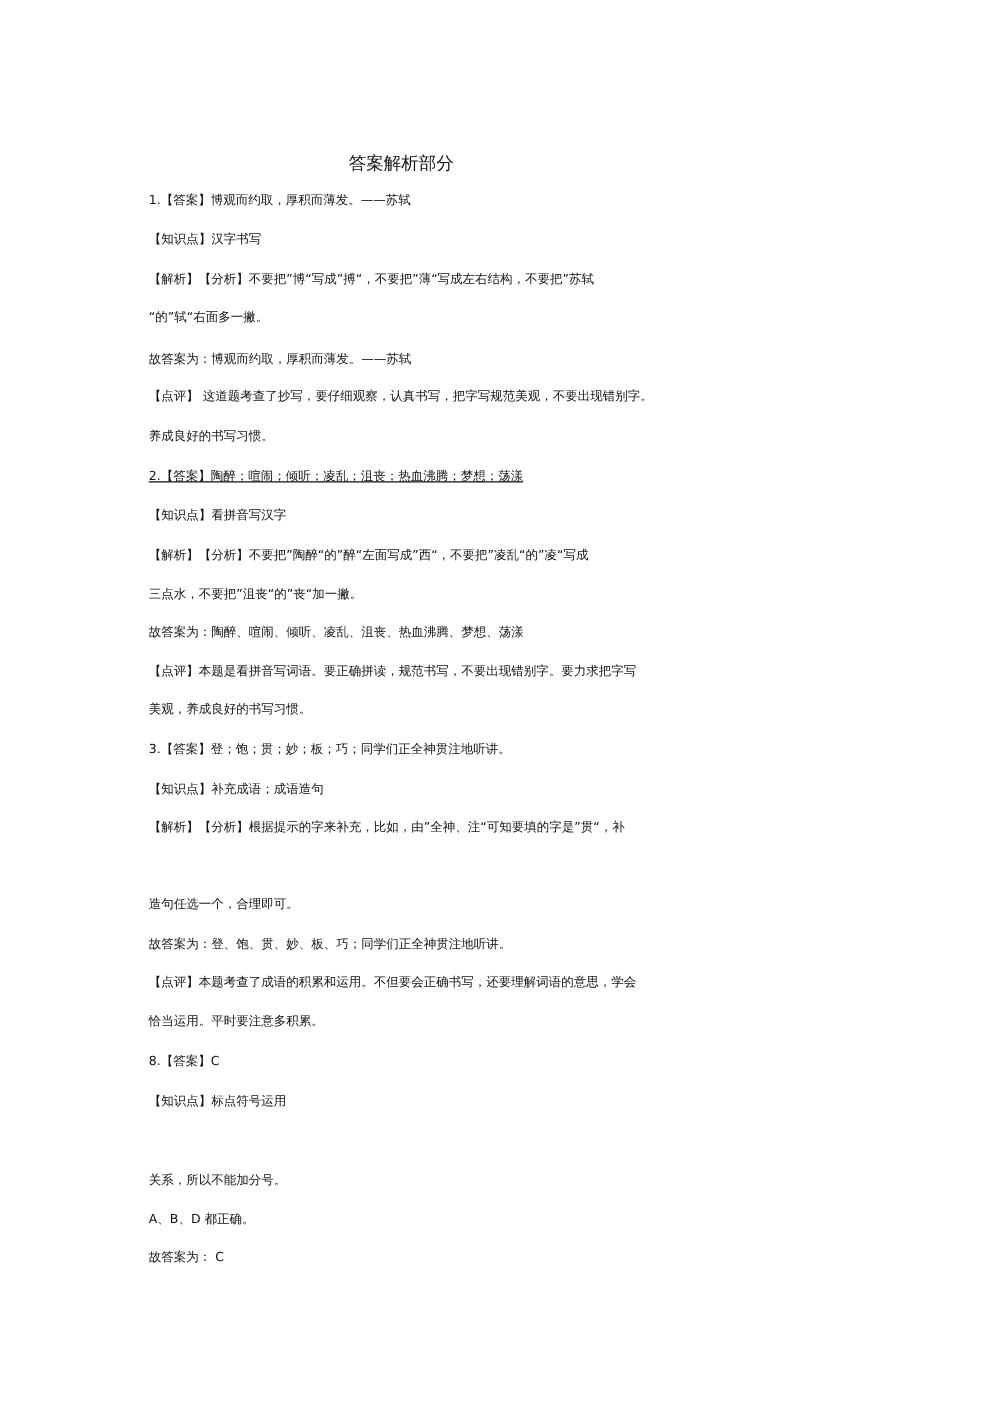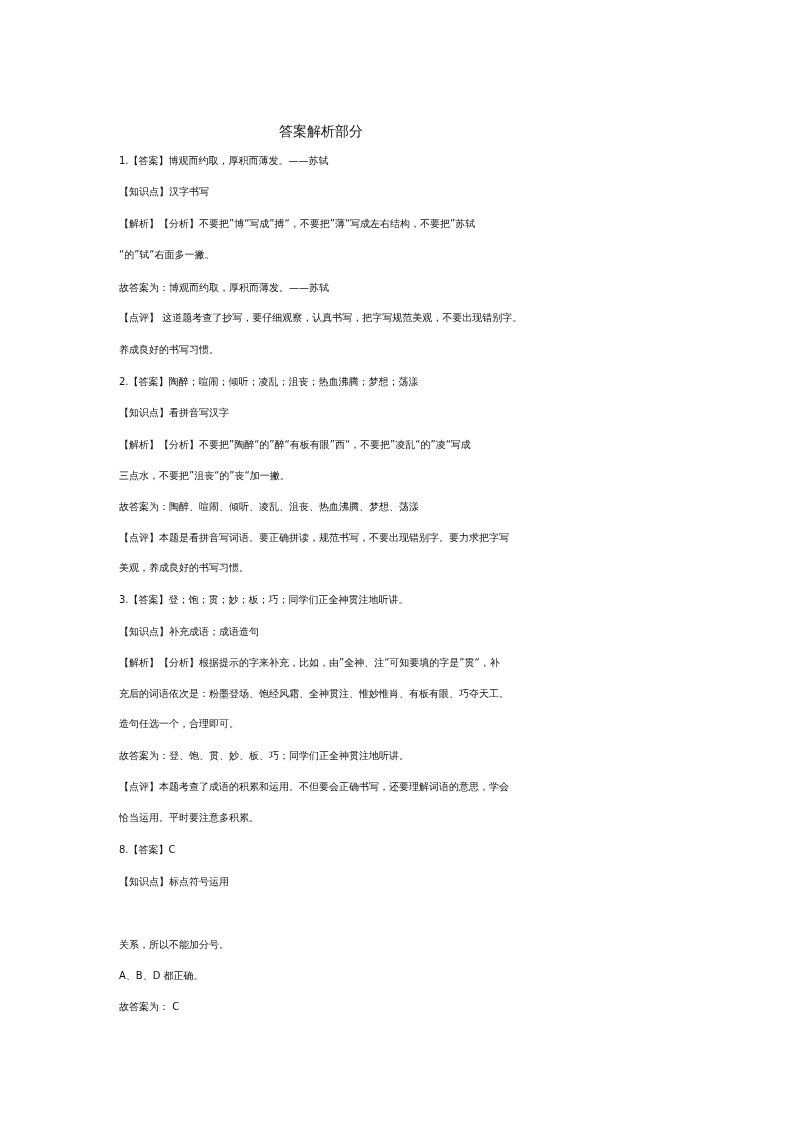--- a/index.html
+++ b/index.html
@@ -16,32 +16,31 @@
   <div class="title" style="top:122px;">答案解析部分</div>
 
   <div class="line" style="top:152px;">1.【答案】博观而约取，厚积而薄发。——苏轼</div>
   <div class="line" style="top:183px;">【知识点】汉字书写</div>
   <div class="line" style="top:215px;">【解析】【分析】不要把”博“写成”搏“，不要把”薄“写成左右结构，不要把”苏轼</div>
   <div class="line" style="top:246px;">“的”轼“右面多一撇。</div>
   <div class="line" style="top:279px;">故答案为：博观而约取，厚积而薄发。——苏轼</div>
   <div class="line" style="top:309px;">【点评】 这道题考查了抄写，要仔细观察，认真书写，把字写规范美观，不要出现错别字。</div>
   <div class="line" style="top:341px;">养成良好的书写习惯。</div>
 
-  <div class="line" style="top:373px;">2.【答案】陶醉；喧闹；倾听；凌乱；沮丧；热血沸腾；梦想；荡漾</div>
+  <div class="line" style="top:373px;text-decoration:underline;">2.【答案】陶醉；喧闹；倾听；凌乱；沮丧；热血沸腾；梦想；荡漾</div>
   <div class="line" style="top:404px;">【知识点】看拼音写汉字</div>
-  <div class="line" style="top:436px;">【解析】【分析】不要把”陶醉“的”醉“有板有眼”西“，不要把”凌乱“的”凌“写成</div>
+  <div class="line" style="top:436px;">【解析】【分析】不要把”陶醉“的”醉“左面写成”西“，不要把”凌乱“的”凌“写成</div>
   <div class="line" style="top:467px;">三点水，不要把”沮丧“的”丧“加一撇。</div>
   <div class="line" style="top:498px;">故答案为：陶醉、喧闹、倾听、凌乱、沮丧、热血沸腾、梦想、荡漾</div>
   <div class="line" style="top:529px;">【点评】本题是看拼音写词语。要正确拼读，规范书写，不要出现错别字。要力求把字写</div>
   <div class="line" style="top:559px;">美观，养成良好的书写习惯。</div>
 
   <div class="line" style="top:591px;">3.【答案】登；饱；贯；妙；板；巧；同学们正全神贯注地听讲。</div>
   <div class="line" style="top:623px;">【知识点】补充成语；成语造句</div>
   <div class="line" style="top:654px;">【解析】【分析】根据提示的字来补充，比如，由”全神、注“可知要填的字是”贯“，补</div>
-  <div class="line" style="top:685px;">充后的词语依次是：粉墨登场、饱经风霜、全神贯注、惟妙惟肖、有板有眼、巧夺天工。</div>
   <div class="line" style="top:715px;">造句任选一个，合理即可。</div>
   <div class="line" style="top:747px;">故答案为：登、饱、贯、妙、板、巧；同学们正全神贯注地听讲。</div>
   <div class="line" style="top:778px;">【点评】本题考查了成语的积累和运用。不但要会正确书写，还要理解词语的意思，学会</div>
   <div class="line" style="top:809px;">恰当运用。平时要注意多积累。</div>
 
   <div class="line" style="top:841px;">8.【答案】C</div>
   <div class="line" style="top:873px;text-align:right;">【知识点】标点符号运用</div>
   <div class="line" style="top:936px;">关系，所以不能加分号。</div>
   <div class="line" style="top:967px;">A、B、D 都正确。</div>
   <div class="line" style="top:998px;">故答案为： C</div>

